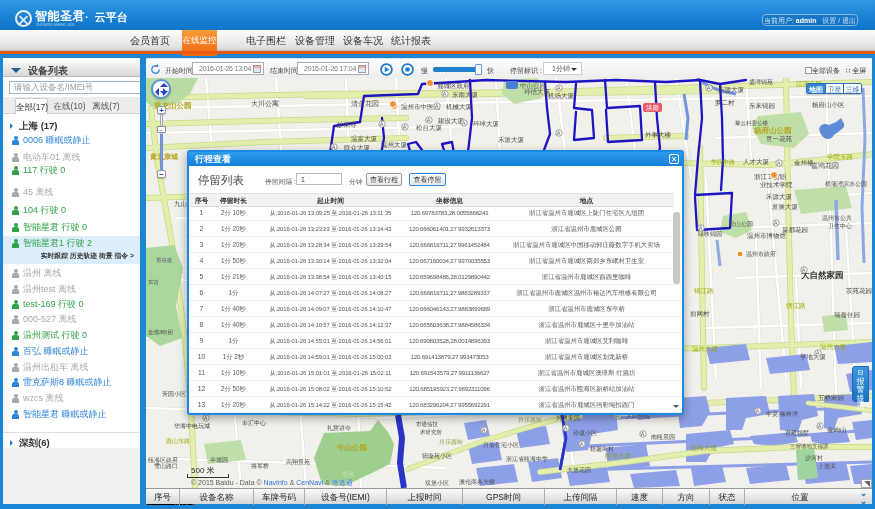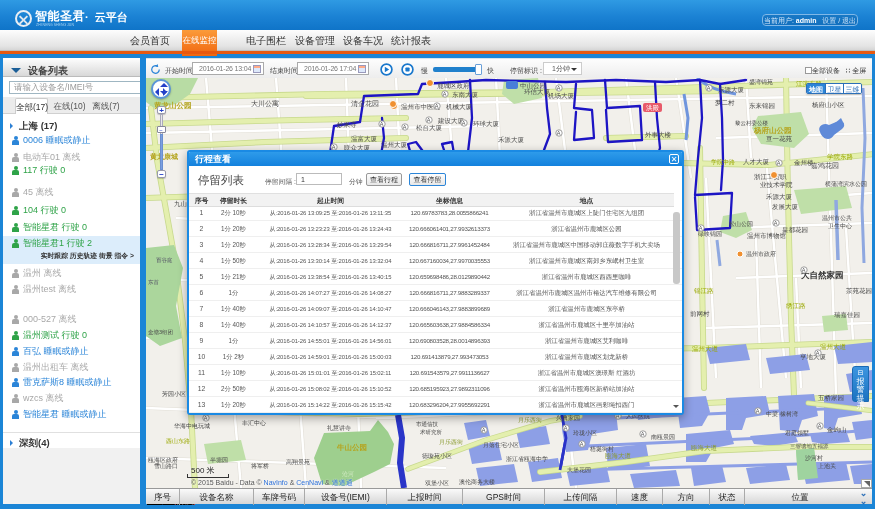--- a/index.html
+++ b/index.html
@@ -167,20 +167,24 @@
       </div>
     <div id="submenu" style="top:193px;">&nbsp;&nbsp;实时跟踪 历史轨迹 街景 指令 &gt;</div>
     <div class="dev off" style="top:208px;">
         <div class="ic"></div>
         <div class="tx">温州 离线</div>
       </div>
     <div class="dev off" style="top:224px;">
         <div class="ic"></div>
         <div class="tx">温州test 离线</div>
       </div>
+    <div class="dev on" style="top:239px;">
+        <div class="ic"></div>
+        <div class="tx">test-169 行驶 0</div>
+      </div>
     <div class="dev off" style="top:254px;">
         <div class="ic"></div>
         <div class="tx">000-527 离线</div>
       </div>
     <div class="dev on" style="top:270px;">
         <div class="ic"></div>
         <div class="tx">温州测试 行驶 0</div>
       </div>
     <div class="dev off" style="top:302px;">
         <div class="ic"></div>
@@ -198,21 +202,21 @@
         <div class="ic"></div>
         <div class="tx">wzcs 离线</div>
       </div>
     <div class="dev slp" style="top:349px;">
         <div class="ic"></div>
         <div class="tx">智能星君 睡眠或静止</div>
       </div>
     <div style="position:absolute;left:0;top:390px;width:137px;height:56px;background:#f1f1f1;"></div>
     <div class="grp" style="top:374px;border-top:1px solid #e0e0e0;padding-top:3px;height:17px;">
         <div class="b" style="top:7px;"></div>
-        <div class="gt" style="top:4px;">深刻(4)</div>
+        <div class="gt" style="top:4px;">深刻(6)</div>
       </div>
   </div>
 
   <div id="toolbar">
     <svg style="position:absolute;left:4px;top:5px;" width="11" height="11" viewBox="0 0 16 16">
       <path d="M13.5 8a5.5 5.5 0 1 1-2.2-4.4" fill="none" stroke="#2b85d8" stroke-width="1.8"></path>
       <path d="M11 0 l1 4.5 -4.5 -0.8 z" fill="#2b85d8"></path>
     </svg>
     <div class="tb-lbl" style="left:19px;">开始时间</div>
     <div class="tb-in" style="left:46px;width:72px;">2016-01-26 13:04<div class="cal" style="right:2px;"></div></div>

